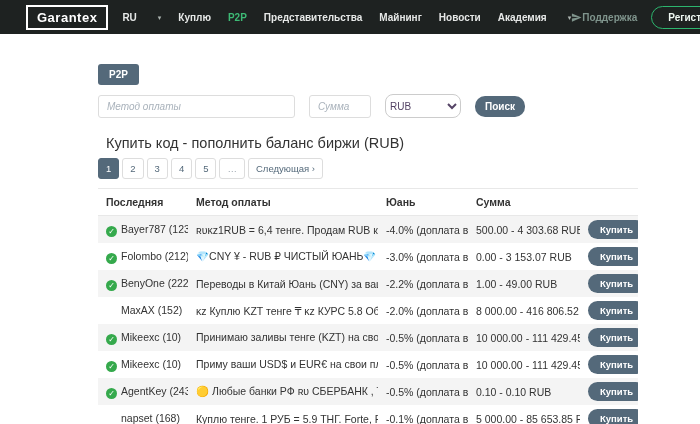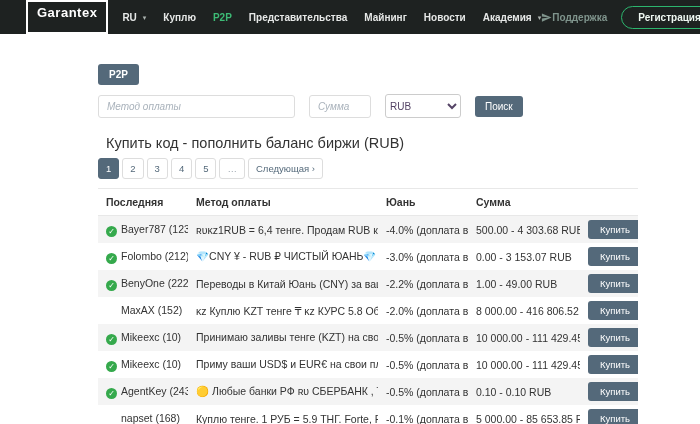--- a/index.html
+++ b/index.html
@@ -8,20 +8,21 @@
     font-family: "Liberation Sans", "DejaVu Sans", sans-serif;
     background: #fff;
     color: #333;
   }
 
   
   .topbar {
     height: 34px;
     background: #1e2221;
     display: flex;
+    align-items: center;
     padding: 0 20px 0 26px;
   }
   .logo {
     border: 2px solid #fff;
     color: #fff;
     font-size: 13px;
     font-weight: bold;
     letter-spacing: .5px;
     padding: 3px 9px;
     margin-right: 14px;
@@ -30,21 +31,21 @@
   }
   .mainnav { display: flex; align-items: center; gap: 17px; }
   .navlink {
     color: #e6e8e7;
     font-size: 10px;
     font-weight: bold;
     cursor: pointer;
     white-space: nowrap;
     display: inline-flex;
     align-items: center;
-    gap: 6px;
+    gap: 21px;
   }
   .navlink.active { color: #3dba75; }
   .caret { font-size: 7px; color: #aab2ae; line-height: 1; }
   .topbar-right { margin-left: auto; display: flex; align-items: center; gap: 14px; }
   .support {
     display: inline-flex; align-items: center; 
     color: #7f948c; font-size: 10px; font-weight: bold; cursor: pointer;
   }
   .btn-register {
     background: transparent;
@@ -89,33 +90,33 @@
     font-family: "Liberation Sans", "DejaVu Sans", sans-serif;
     color: #445;
     outline: none;
   }
   .inp::placeholder { font-style: italic; color: #a9b2bb; }
   .inp-method { width: 197px; }
   .inp-amount { width: 62px; }
   .sel-currency {
     width: 76px; height: 24px;
     border: 1px solid #ccc;
-    border-radius: 3px;
+    border-radius: 8px;
     font-size: 10px;
     color: #546;
     background: #fff;
     font-family: "Liberation Sans", "DejaVu Sans", sans-serif;
   }
   .btn-slate {
     background: #54697a;
     border: none;
     color: #fff;
     font-size: 10px;
-    font-weight: normal;
-    border-radius: 3px;
+    font-weight: bold;
+    border-radius: 10px;
     padding: 5px 10px;
     cursor: pointer;
     font-family: "Liberation Sans", "DejaVu Sans", sans-serif;
     text-align: right;
   }
   .page-title {
     margin: 17px 18px 7px;
     font-size: 14.5px;
     font-weight: normal;
     color: #333;

